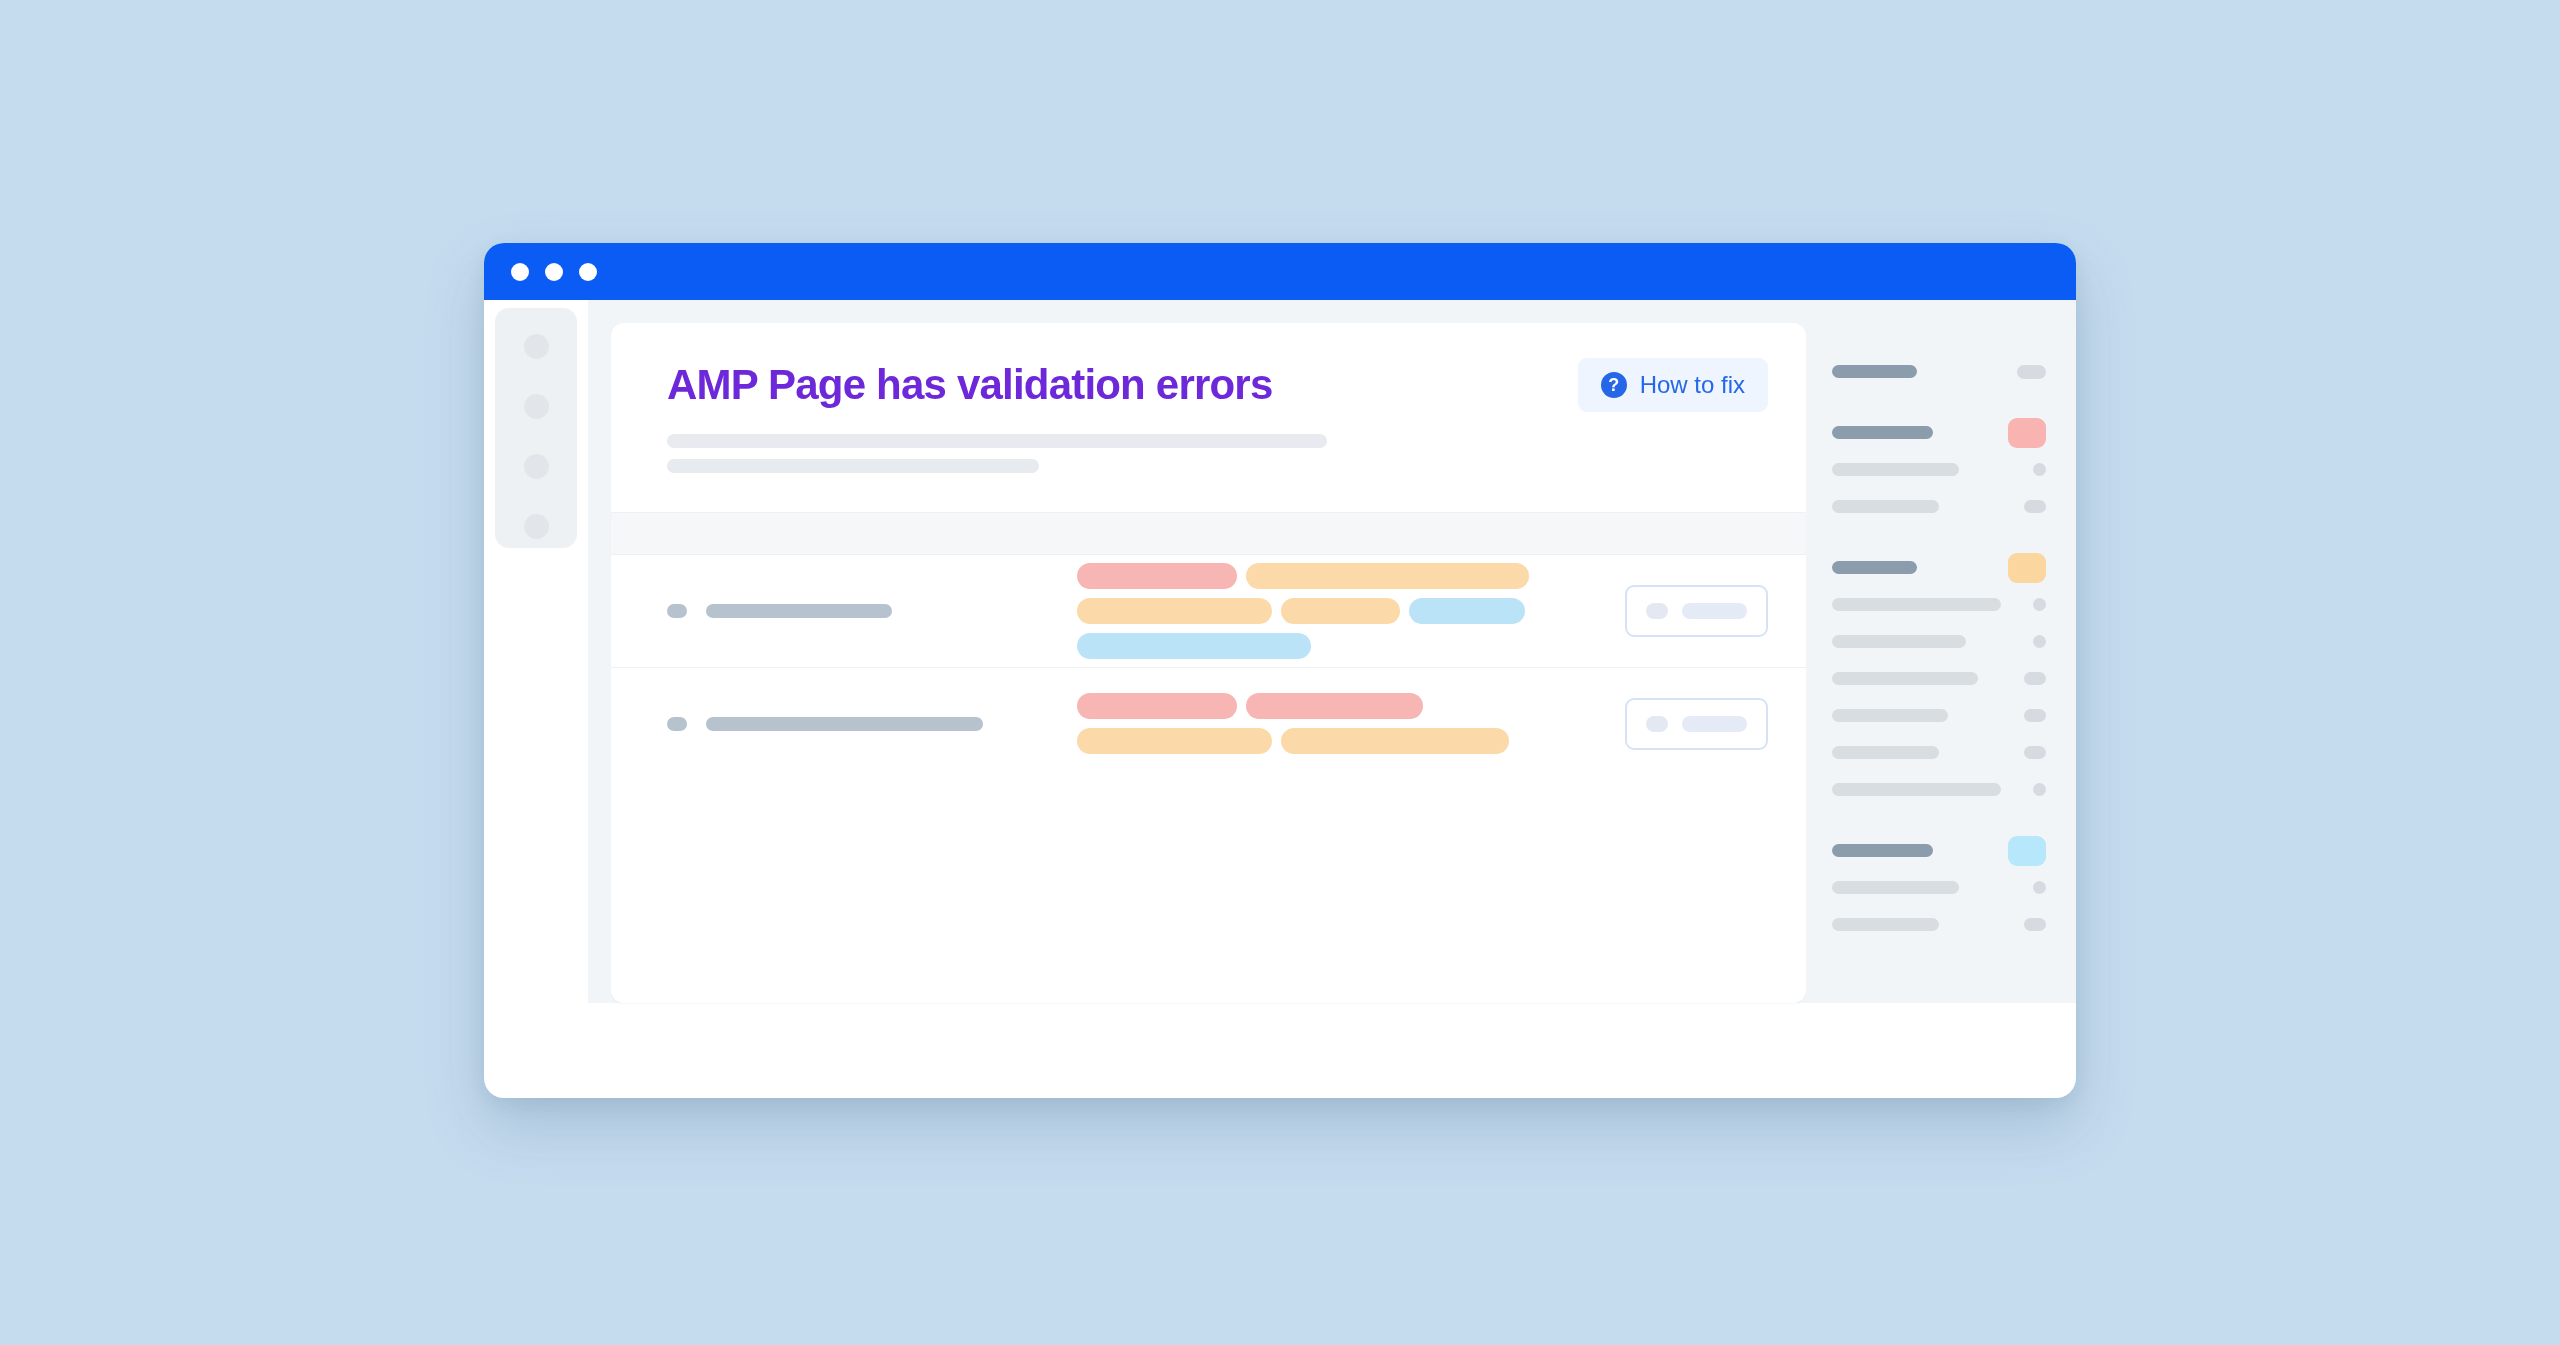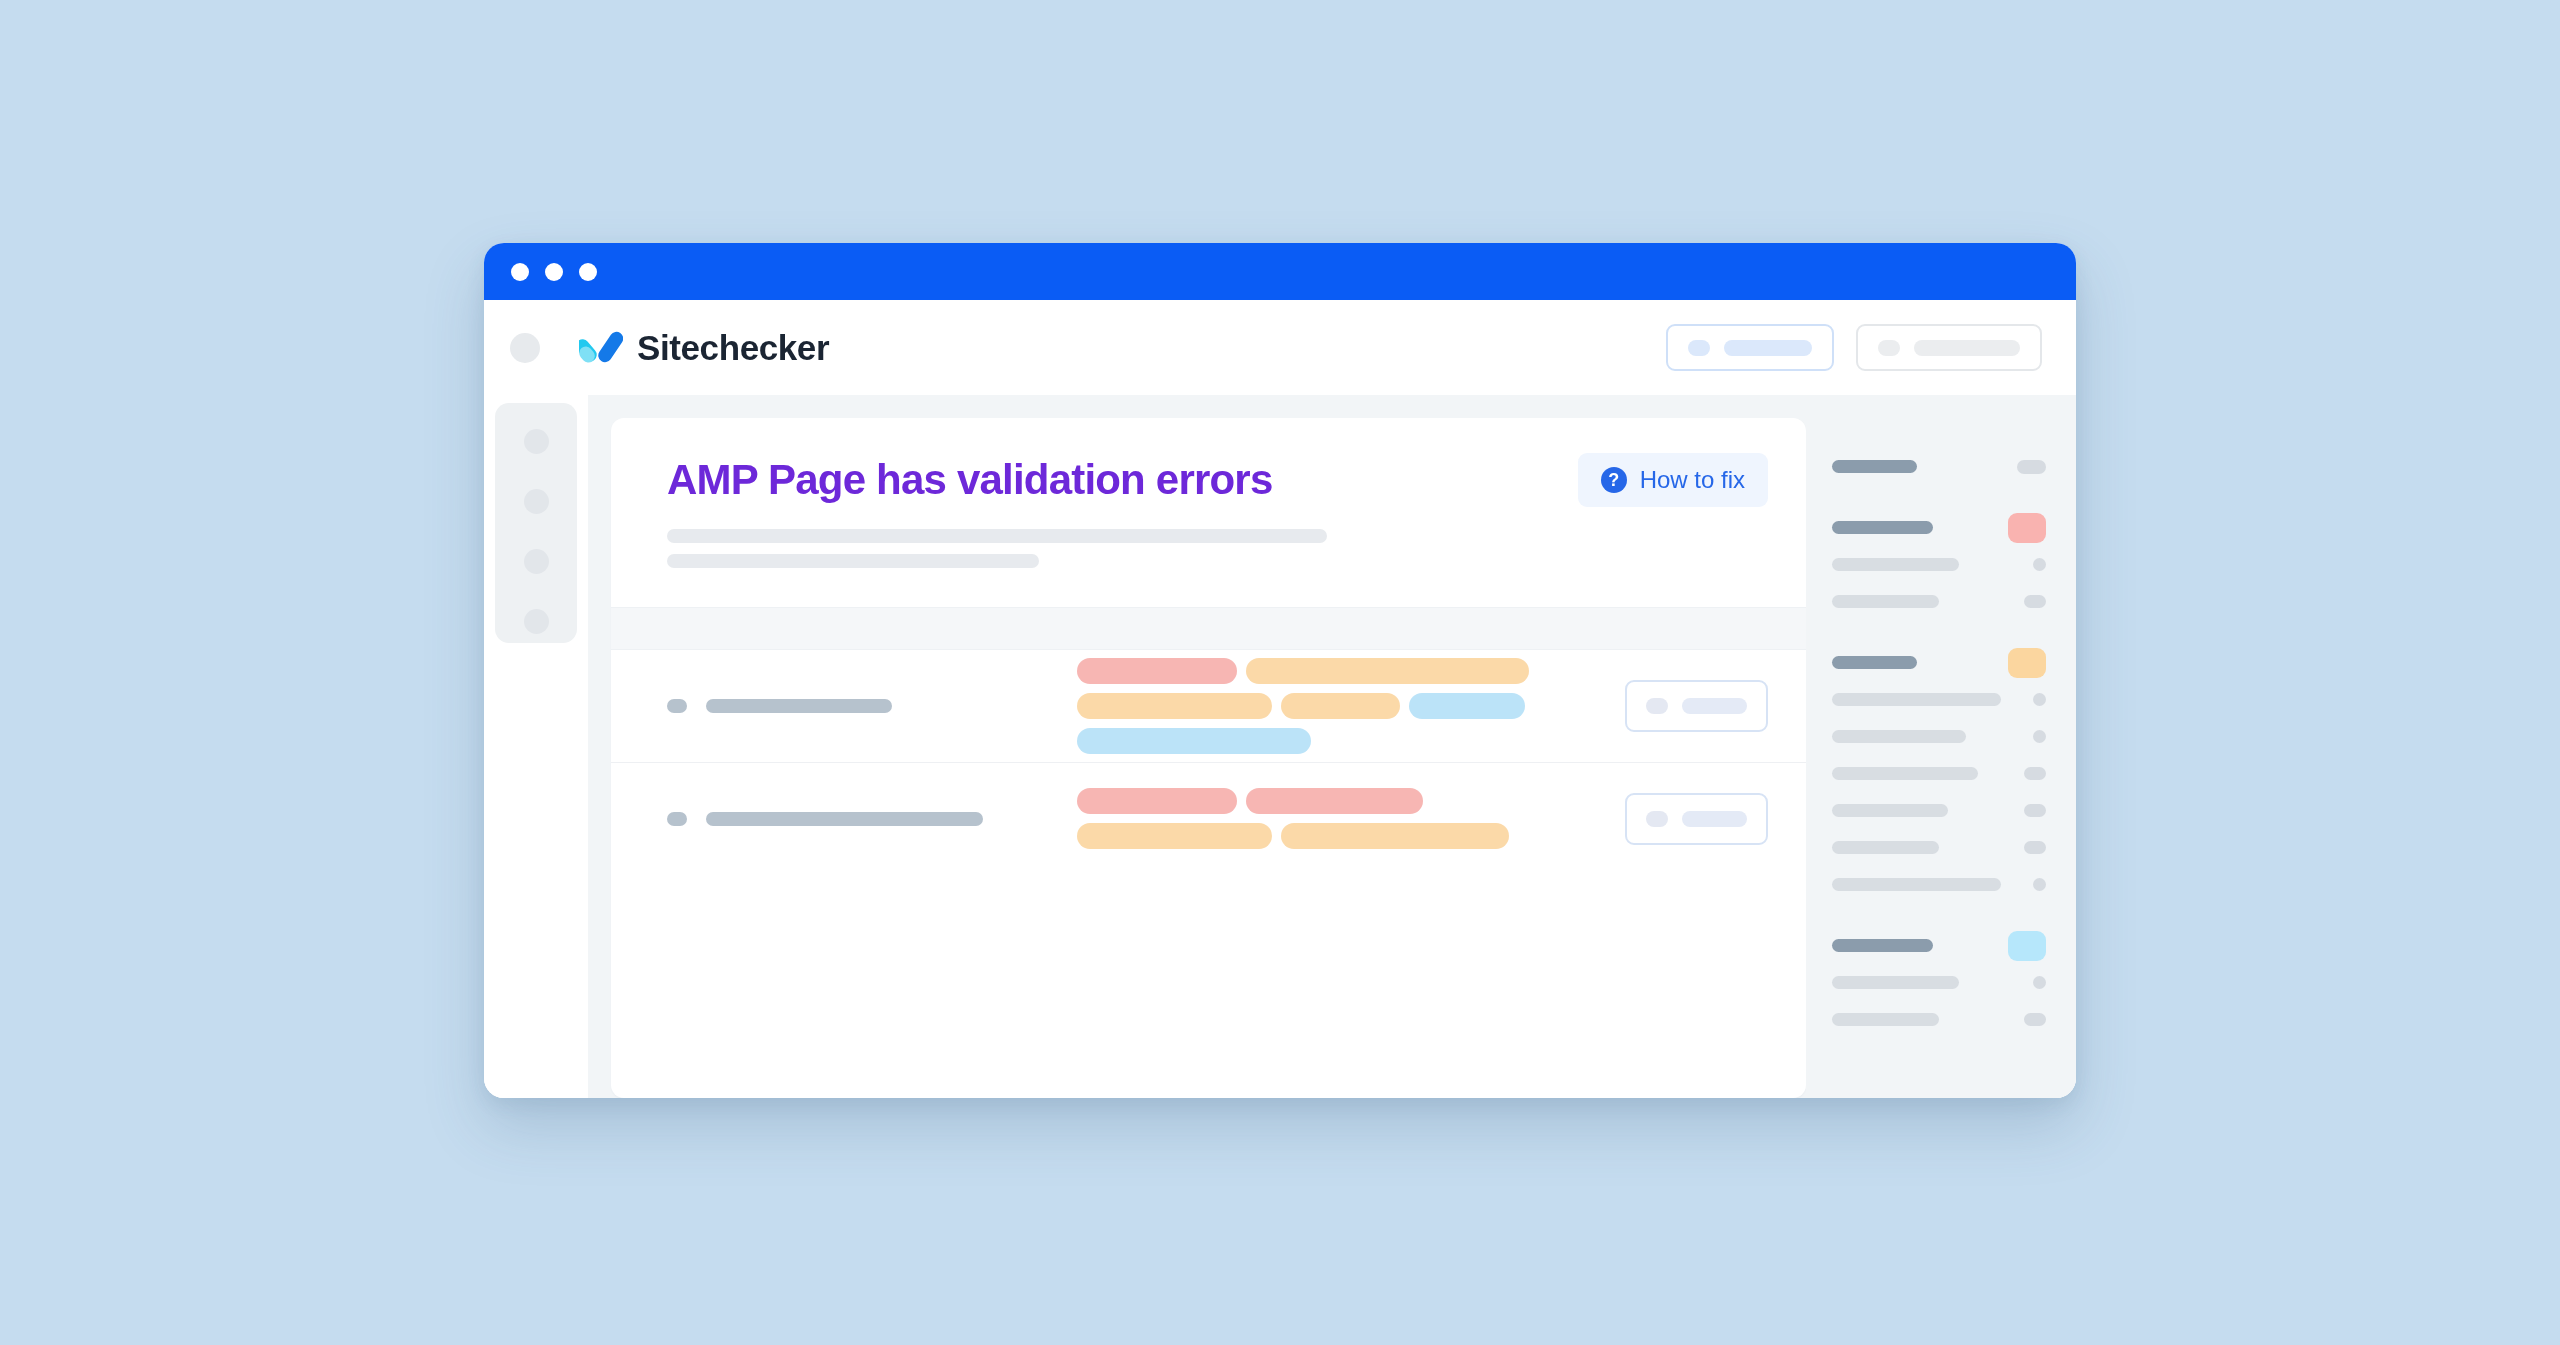--- a/index.html
+++ b/index.html
@@ -295,43 +295,20 @@
 <body>
 
 <div class="browser-window">
 
   <div class="titlebar">
     <span class="tb-dot"></span>
     <span class="tb-dot"></span>
     <span class="tb-dot"></span>
   </div>
 
-  <div class="app-header">
-    <span class="header-avatar"></span>
-
-    <div class="brand">
-      <svg class="brand-logo" viewBox="0 0 44 34">
-        <rect x="0.5" y="7" width="13.5" height="25" rx="6.75" transform="rotate(-40 7.25 19.5)" fill="#22c9ef"></rect>
-        <rect x="1.5" y="15" width="13" height="17" rx="6.5" transform="rotate(-40 8 23.5)" fill="#7fe0f5"></rect>
-        <rect x="25" y="-1" width="13.5" height="34" rx="6.75" transform="rotate(34 31.75 16)" fill="#1479e8"></rect>
-      </svg>
-      <span class="brand-name">Sitechecker</span>
-    </div>
-
-    <div class="header-actions">
-      <div class="ph-button primary">
-        <span class="ph-dot"></span>
-        <span class="ph-bar"></span>
-      </div>
-      <div class="ph-button secondary">
-        <span class="ph-dot"></span>
-        <span class="ph-bar"></span>
-      </div>
-    </div>
-  </div>
 
   <div class="app-body">
 
     <div class="left-rail">
       <div class="rail-panel">
         <span class="rail-dot"></span>
         <span class="rail-dot"></span>
         <span class="rail-dot"></span>
         <span class="rail-dot"></span>
       </div>

